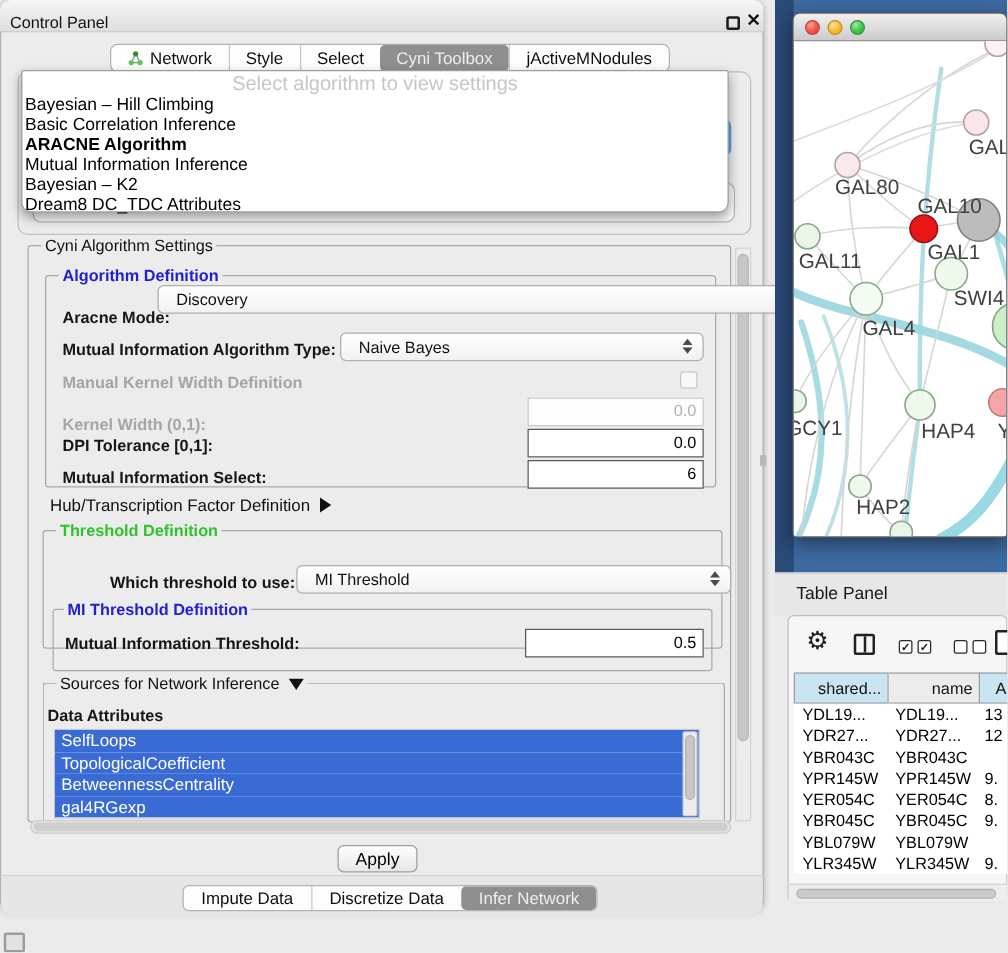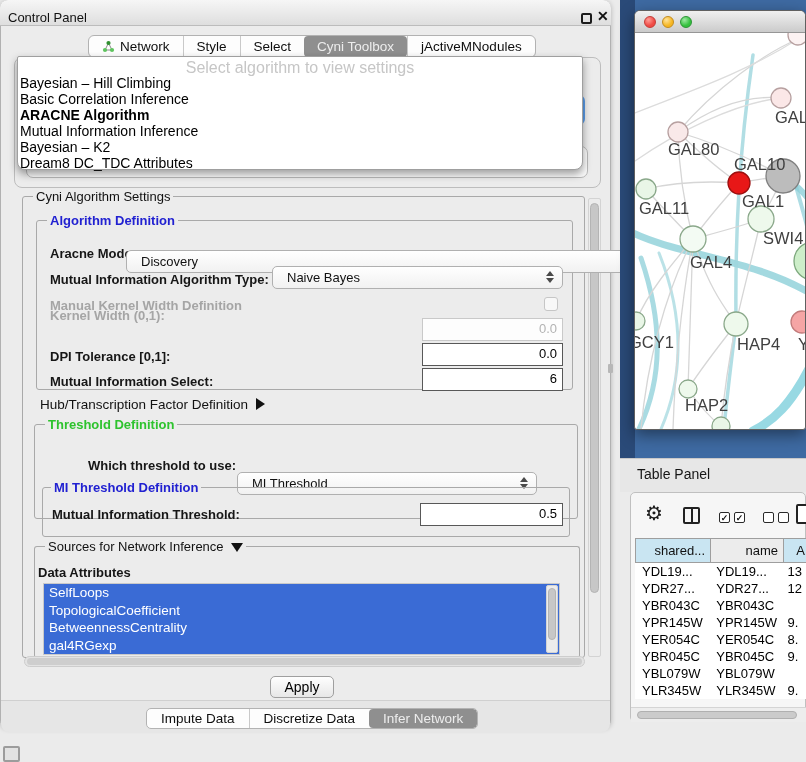--- a/index.html
+++ b/index.html
@@ -182,53 +182,53 @@
   </div>
 
   <div class="abs vscroll" style="left:588px;top:198px;width:13px;height:459px;">
     <div class="vthumb" style="top:4px;height:390px;"></div>
   </div>
 
   <div class="abs group" style="left:36px;top:220px;width:537px;height:170px;">
     <span class="group-title t-blue" style="left:10px;">Algorithm Definition</span>
   </div>
   <div class="abs flabel" style="left:50px;top:246px;">Aracne Mode:</div>
-  <div class="abs combo" style="left:126px;top:250px;width:523px;height:23px;">
+  <div class="abs combo" style="left:126px;top:228px;width:523px;height:23px;">
     <span>Discovery</span>
     <span class="spin">
         <i class="up"></i>
         <i class="dn"></i>
       </span>
   </div>
   <div class="abs flabel" style="left:50px;top:272px;">Mutual Information Algorithm Type:</div>
   <div class="abs flabel dis" style="left:50px;top:298px;">Manual Kernel Width Definition</div>
   <div class="abs combo" style="left:272px;top:266px;width:291px;height:23px;">
     <span>Naive Bayes</span>
     <span class="spin">
         <i class="up"></i>
         <i class="dn"></i>
       </span>
   </div>
   <div class="abs cbox" style="left:544px;top:297px;"></div>
-  <div class="abs flabel dis" style="left:50px;top:308px;">Kernel Width (0,1):</div>
+  <div class="abs flabel dis" style="left:50px;top:332px;">Kernel Width (0,1):</div>
   <div class="abs tfield dis" style="left:422px;top:318px;width:141px;height:23px;">0.0</div>
   <div class="abs flabel" style="left:50px;top:349px;">DPI Tolerance [0,1]:</div>
   <div class="abs tfield" style="left:422px;top:343px;width:141px;height:23px;">0.0</div>
   <div class="abs flabel" style="left:50px;top:374px;">Mutual Information Select:</div>
   <div class="abs tfield" style="left:422px;top:368px;width:141px;height:23px;">6</div>
 
   <div class="abs" style="left:40px;top:397px;font-size:13.5px;color:#111;">
     <span>Hub/Transcription Factor Definition</span><span class="arrow-right"></span>
   </div>
 
   <div class="abs group" style="left:34px;top:424px;width:544px;height:95px;">
     <span class="group-title t-green" style="left:10px;">Threshold Definition</span>
   </div>
   <div class="abs flabel" style="left:88px;top:458px;">Which threshold to use:</div>
-  <div class="abs combo" style="left:237px;top:472px;width:300px;height:23px;">
+  <div class="abs combo" style="left:237px;top:452px;width:348px;height:23px;">
     <span>MI Threshold</span>
     <span class="spin">
         <i class="up"></i>
         <i class="dn"></i>
       </span>
   </div>
   <div class="abs group" style="left:42px;top:487px;width:528px;height:50px;">
     <span class="group-title t-blue" style="left:8px;">MI Threshold Definition</span>
   </div>
   <div class="abs flabel" style="left:52px;top:507px;">Mutual Information Threshold:</div>

